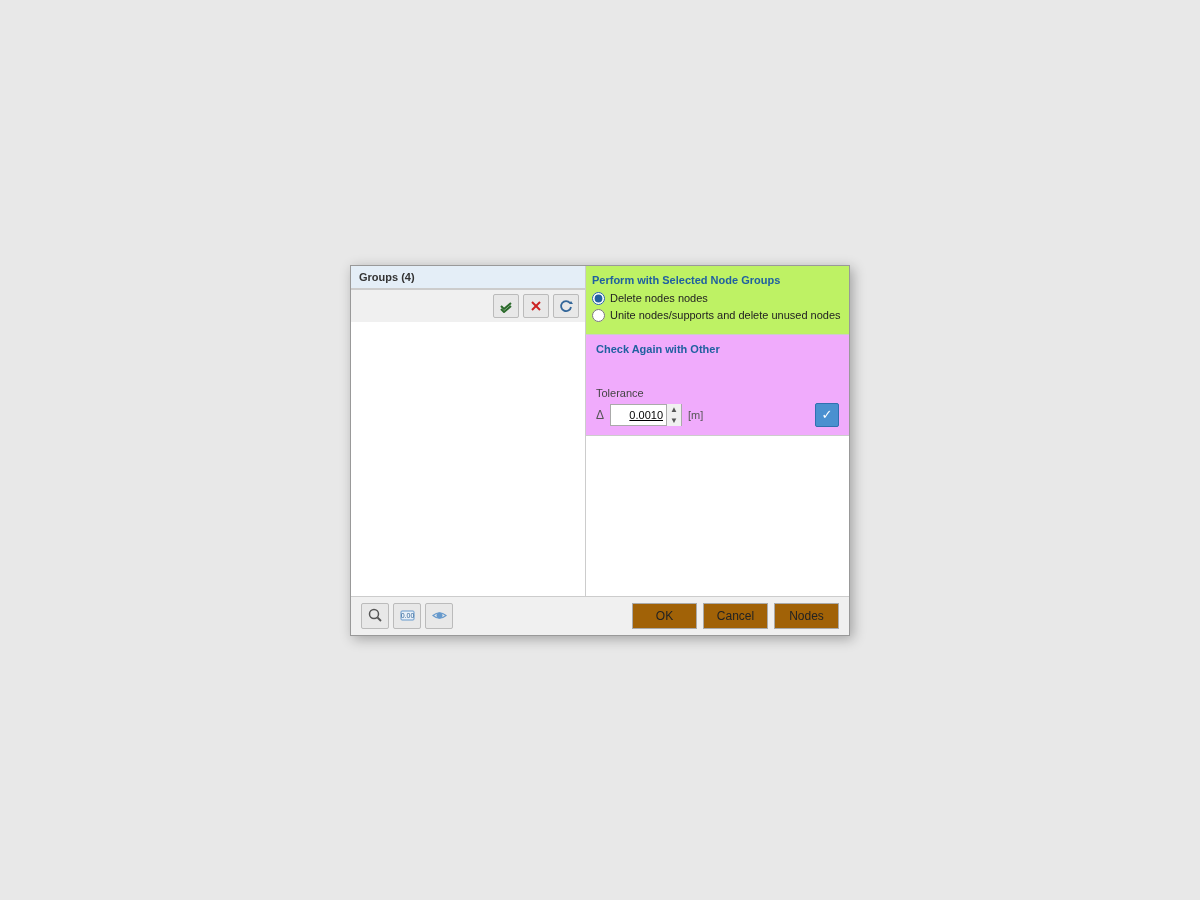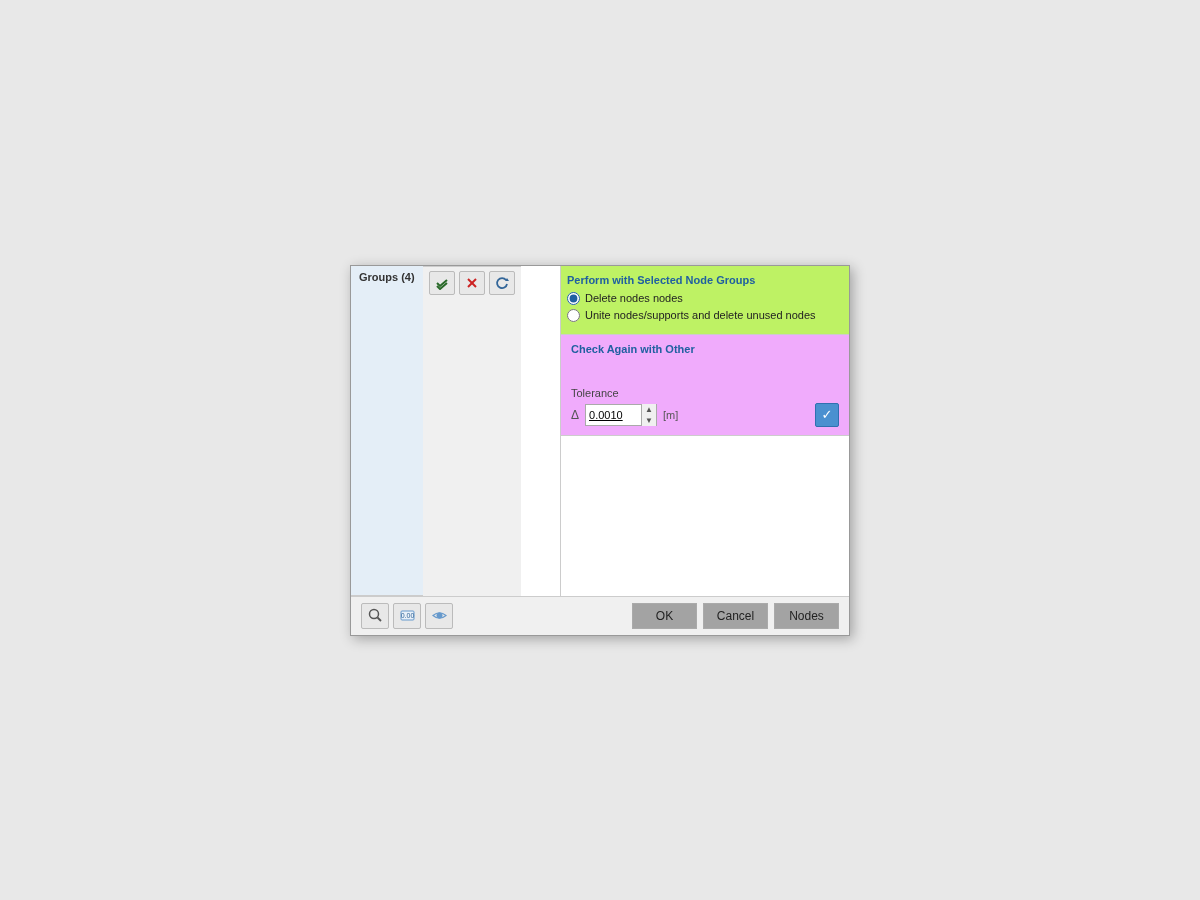--- a/index.html
+++ b/index.html
@@ -57,24 +57,24 @@
       color: #444;
     }
 
     .dialog-body {
       display: flex;
       flex: 1;
     }
 
     
     .left-panel {
-      width: 210px;
+      width: 235px;
       border-right: 1px solid #ccc;
       display: flex;
-      flex-direction: row;
+      flex-direction: column;
       background: #fff;
     }
 
     .panel-header {
       background: #e4eef7;
       border-bottom: 1px solid #ccc;
       padding: 5px 8px;
       font-weight: bold;
       font-size: 11px;
       color: #333;
@@ -182,20 +182,21 @@
       height: 22px;
     }
 
     .tolerance-input {
       width: 55px;
       border: none;
       outline: none;
       font-size: 11px;
       padding: 0 3px;
       height: 100%;
+      text-align: right;
       text-decoration: underline;
     }
 
     .spin-buttons {
       display: flex;
       flex-direction: column;
       border-left: 1px solid #aaa;
       height: 22px;
     }
 
@@ -256,21 +257,21 @@
     }
 
     .bottom-bar-right {
       display: flex;
       gap: 6px;
     }
 
     .dialog-btn {
       min-width: 65px;
       height: 26px;
-      background: #a3a3a3;
+      background: #a16207;
       border: 1px solid #aaa;
       cursor: pointer;
       font-size: 12px;
       color: #222;
       border-radius: 0;
       padding: 0 12px;
     }
 
     .tool-icon-btn {
       width: 28px;

